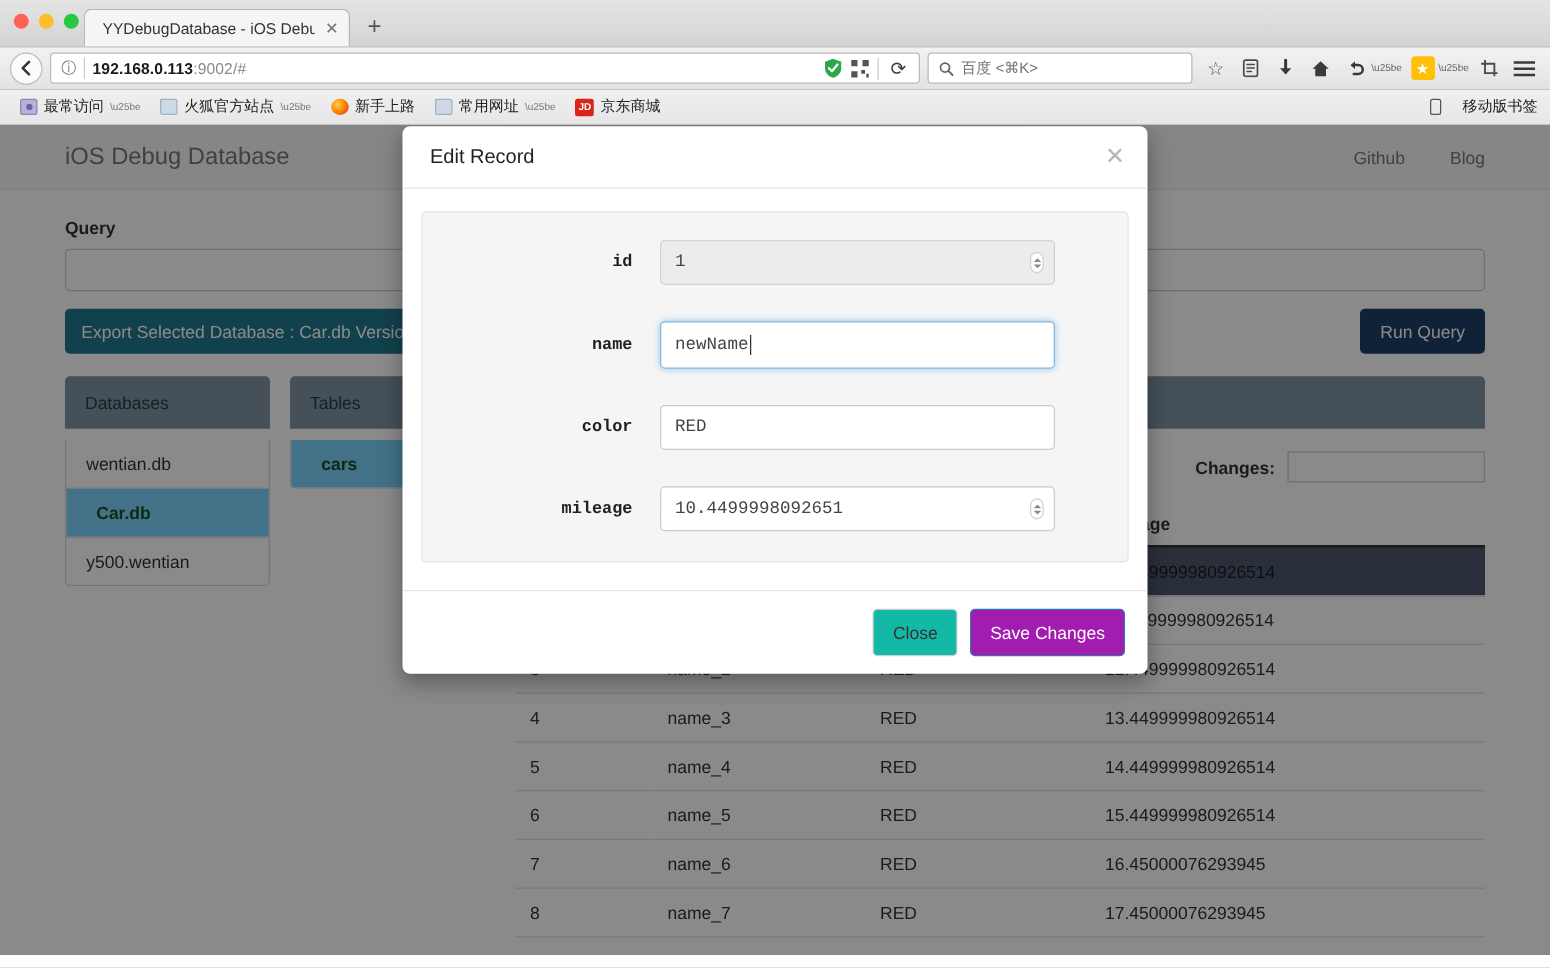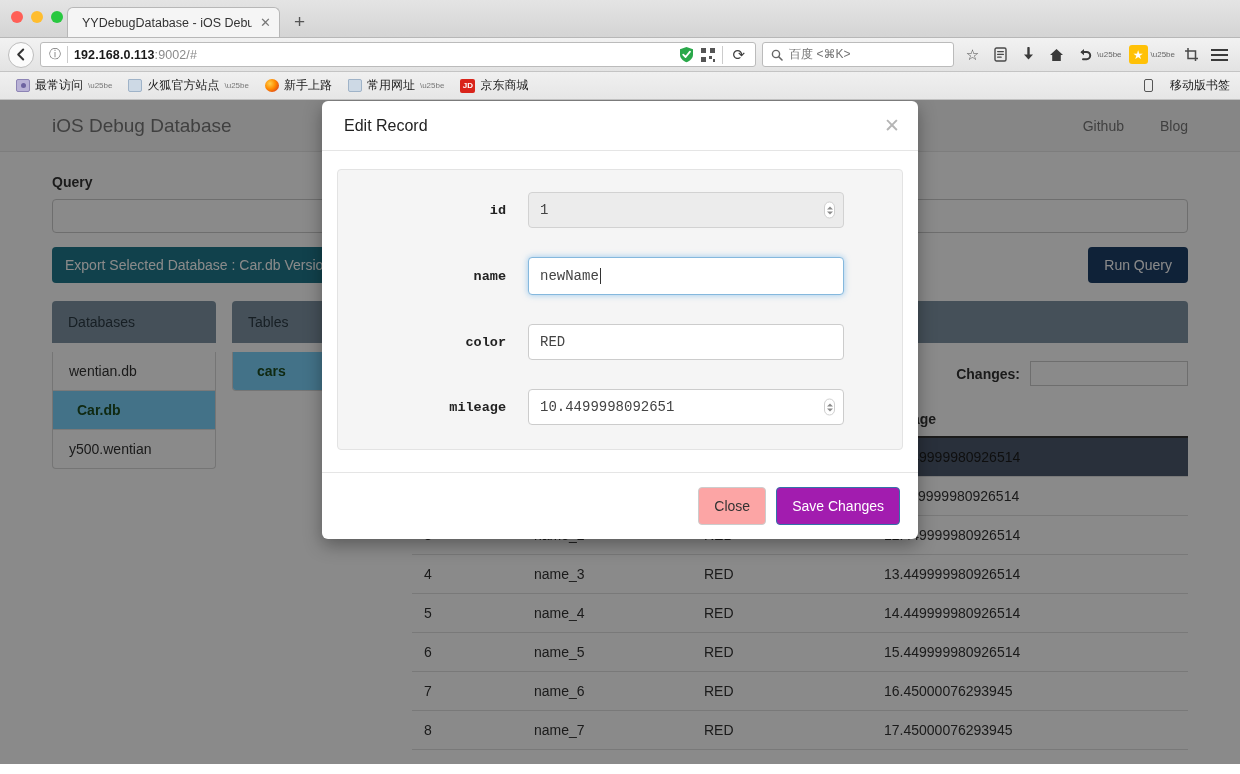--- a/index.html
+++ b/index.html
@@ -104,21 +104,21 @@
       linear-gradient(#555,#555) 0 0/5px 5px no-repeat,
       linear-gradient(#555,#555) 9px 0/5px 5px no-repeat,
       linear-gradient(#555,#555) 0 9px/5px 5px no-repeat,
       linear-gradient(#555,#555) 8px 8px/3px 3px no-repeat,
       linear-gradient(#555,#555) 12px 11px/2px 3px no-repeat;
   }
   .url-divider { width: 1px; height: 18px; background: #ccc; }
   .reload { color: #3d3d3d; font-size: 15px; padding: 0 2px; }
 
   .searchbar {
-    width: 192px; height: 25px; flex: none;
+    width: 212px; height: 25px; flex: none;
     background: #fff; border: 1px solid #bbb; border-radius: 3px;
     display: flex; align-items: center; gap: 6px;
     padding: 0 8px;
     font-size: 12px; color: #737373;
   }
   .toolbar-icons { display: flex; align-items: center; gap: 3px; flex: none; }
   .tbicon {
     width: 25px; height: 25px;
     display: flex; align-items: center; justify-content: center;
     color: #4a4a4a; font-size: 15px;
@@ -338,21 +338,21 @@
   .modal-foot {
     padding: 14px 18px;
     border-top: 1px solid #e5e5e5;
     display: flex; justify-content: flex-end; gap: 10px;
   }
   .mbtn {
     font-size: 14px; border-radius: 4px;
     padding: 10px 15px;
     font-family: "Liberation Sans", sans-serif;
   }
-  .mbtn.close { background: #fca5a5; border: 1px solid #ccc; color: #333; }
+  .mbtn.close { background: #14b8a6; border: 1px solid #ccc; color: #333; }
   .mbtn.save { background: #a21caf; border: 1px solid #3273a8; color: #fff; }
 </style>
 </head>
 <body>
 
 <div class="browser">
 
   <div class="tabstrip">
     <div class="traffic">
       <span class="dot red"></span>

